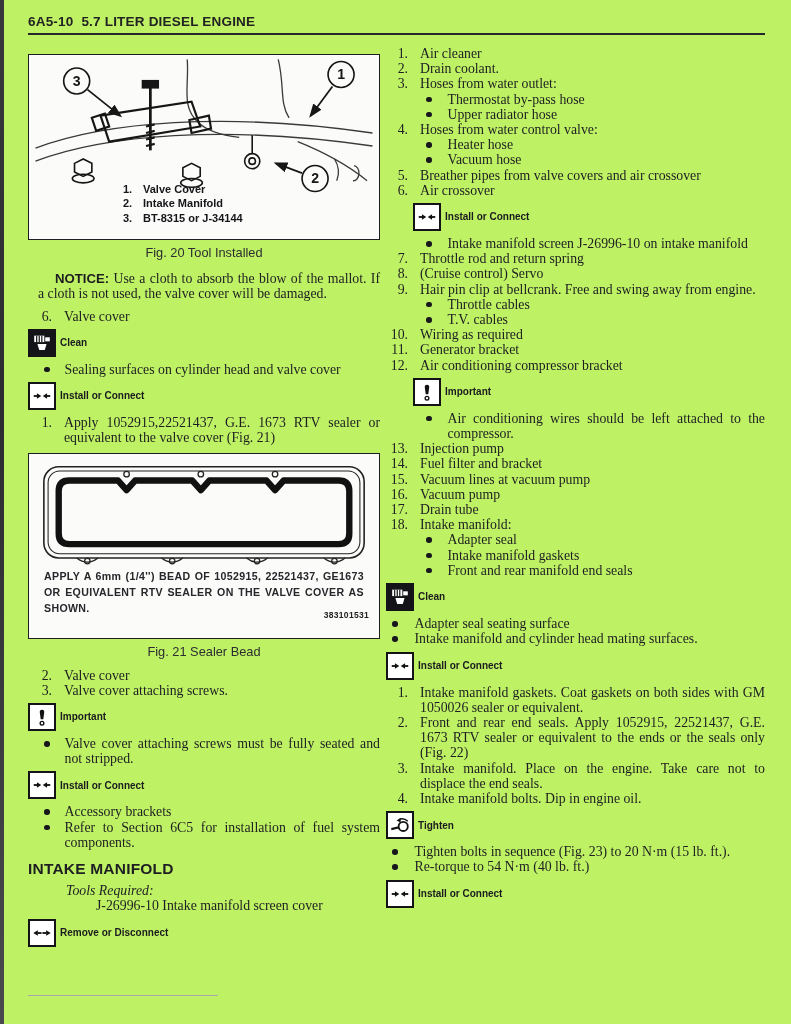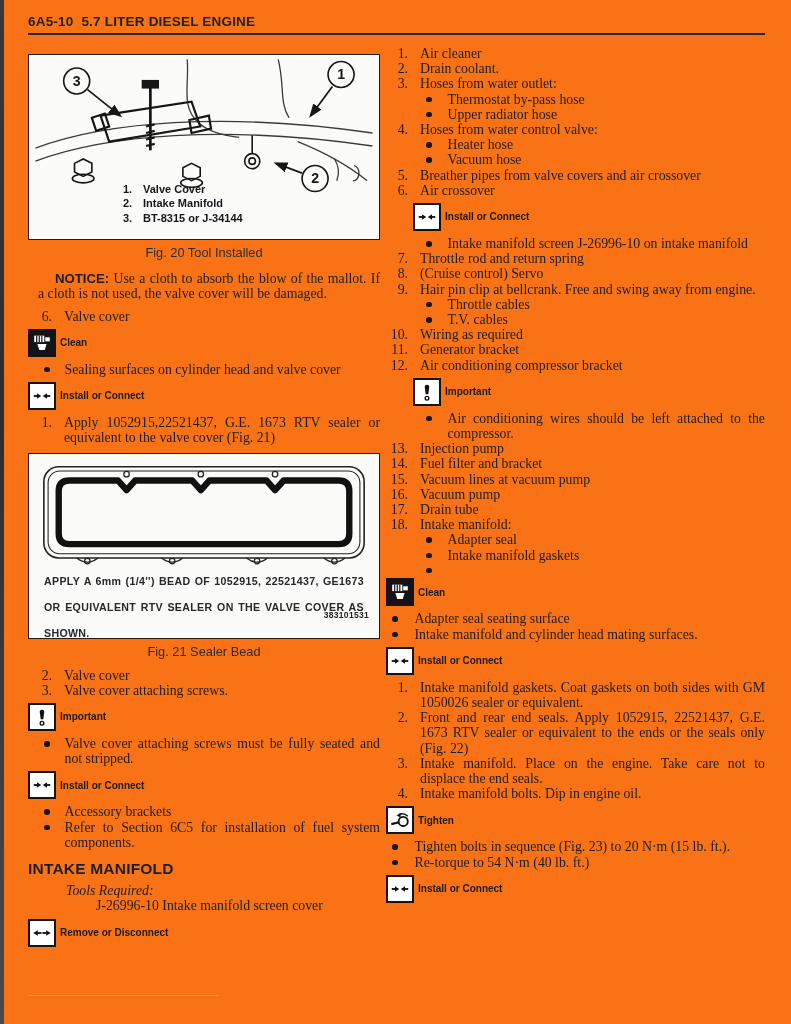--- a/index.html
+++ b/index.html
@@ -1,16 +1,16 @@
 <!DOCTYPE html>
 <html><head>
 <meta charset="utf-8">
 <style>
   html,body{margin:0;padding:0;background:#e8e8e6;}
-  .page{position:relative;width:791px;height:1024px;background:#f97316;overflow:hidden;
+  .page{position:relative;width:791px;height:1024px;background:#bef264;overflow:hidden;
         font-family:"Liberation Serif",serif;color:#1d1d22;}
   .edge{position:absolute;left:0;top:0;width:4px;height:100%;
         background:linear-gradient(180deg,#38383c,#2c2c30 40%,#4a4a4e);}
   .hdr{position:absolute;left:28px;top:14px;width:737px;border-bottom:2px solid #27272b;
        padding-bottom:4px;font-family:"Liberation Sans",sans-serif;font-weight:bold;
        font-size:13.5px;letter-spacing:.2px;white-space:pre;color:#222;}
   .col{position:absolute;top:46px;font-size:13.8px;line-height:15.2px;}
   .col-left{left:28px;width:352px;}
   .col-right{left:386px;width:379px;}
 
@@ -49,21 +49,21 @@
   .figbox svg{display:block;width:100%;}
   .figcap{font-family:"Liberation Sans",sans-serif;font-size:12.8px;color:#2c2c31;
         text-align:center;margin:5px 0 8px;}
   .f20 .figbox{height:184px;}
   .f20-legend{position:absolute;left:94px;bottom:14px;font-family:"Liberation Sans",sans-serif;
         font-weight:bold;font-size:11px;line-height:14.5px;color:#15151a;}
   .f20-legend .ln{display:flex;}
   .f20-legend .lnum{width:20px;}
   .f21 .figbox{height:184px;}
   .f21-note{position:absolute;left:15px;right:15px;top:114px;font-family:"Liberation Sans",sans-serif;
-        font-weight:bold;font-size:10.6px;line-height:26px;letter-spacing:.35px;color:#26262b;
+        font-weight:bold;font-size:10.6px;line-height:16px;letter-spacing:.35px;color:#26262b;
         text-align:justify;}
   .f21-pn{position:absolute;right:10px;bottom:15px;font-family:"Liberation Sans",sans-serif;
         font-weight:bold;font-size:8.5px;letter-spacing:.3px;color:#222;}
   .footline{position:absolute;left:28px;bottom:28px;width:190px;border-top:1.3px solid #a6a6ab;}
 </style>
 </head>
 <body>
 
 <div class="page">
   <div class="edge"></div>
@@ -388,20 +388,21 @@
       <div class="item bullet-item lv-1">
         <span class="dot"></span>
         <div class="itext">Adapter seal</div>
       </div>
       <div class="item bullet-item lv-1">
         <span class="dot"></span>
         <div class="itext">Intake manifold gaskets</div>
       </div>
       <div class="item bullet-item lv-1">
         <span class="dot"></span>
+        <div class="itext">Front and rear manifold end seals</div>
       </div>
       <div class="iconhead ic-clean">
         <span class="ibox">
           <svg viewBox="0 0 24 24">
             <rect x="3.5" y="4" width="11" height="7" fill="#fff"></rect>
             <line x1="6.2" y1="4" x2="6.2" y2="11" stroke="#111" stroke-width="1.3"></line>
             <line x1="9" y1="4" x2="9" y2="11" stroke="#111" stroke-width="1.3"></line>
             <line x1="11.8" y1="4" x2="11.8" y2="11" stroke="#111" stroke-width="1.3"></line>
             <rect x="15.5" y="5.8" width="5" height="4.4" fill="#fff"></rect>
             <polygon points="7,13 17,13 15,19.5 9,19.5" fill="#fff"></polygon>

